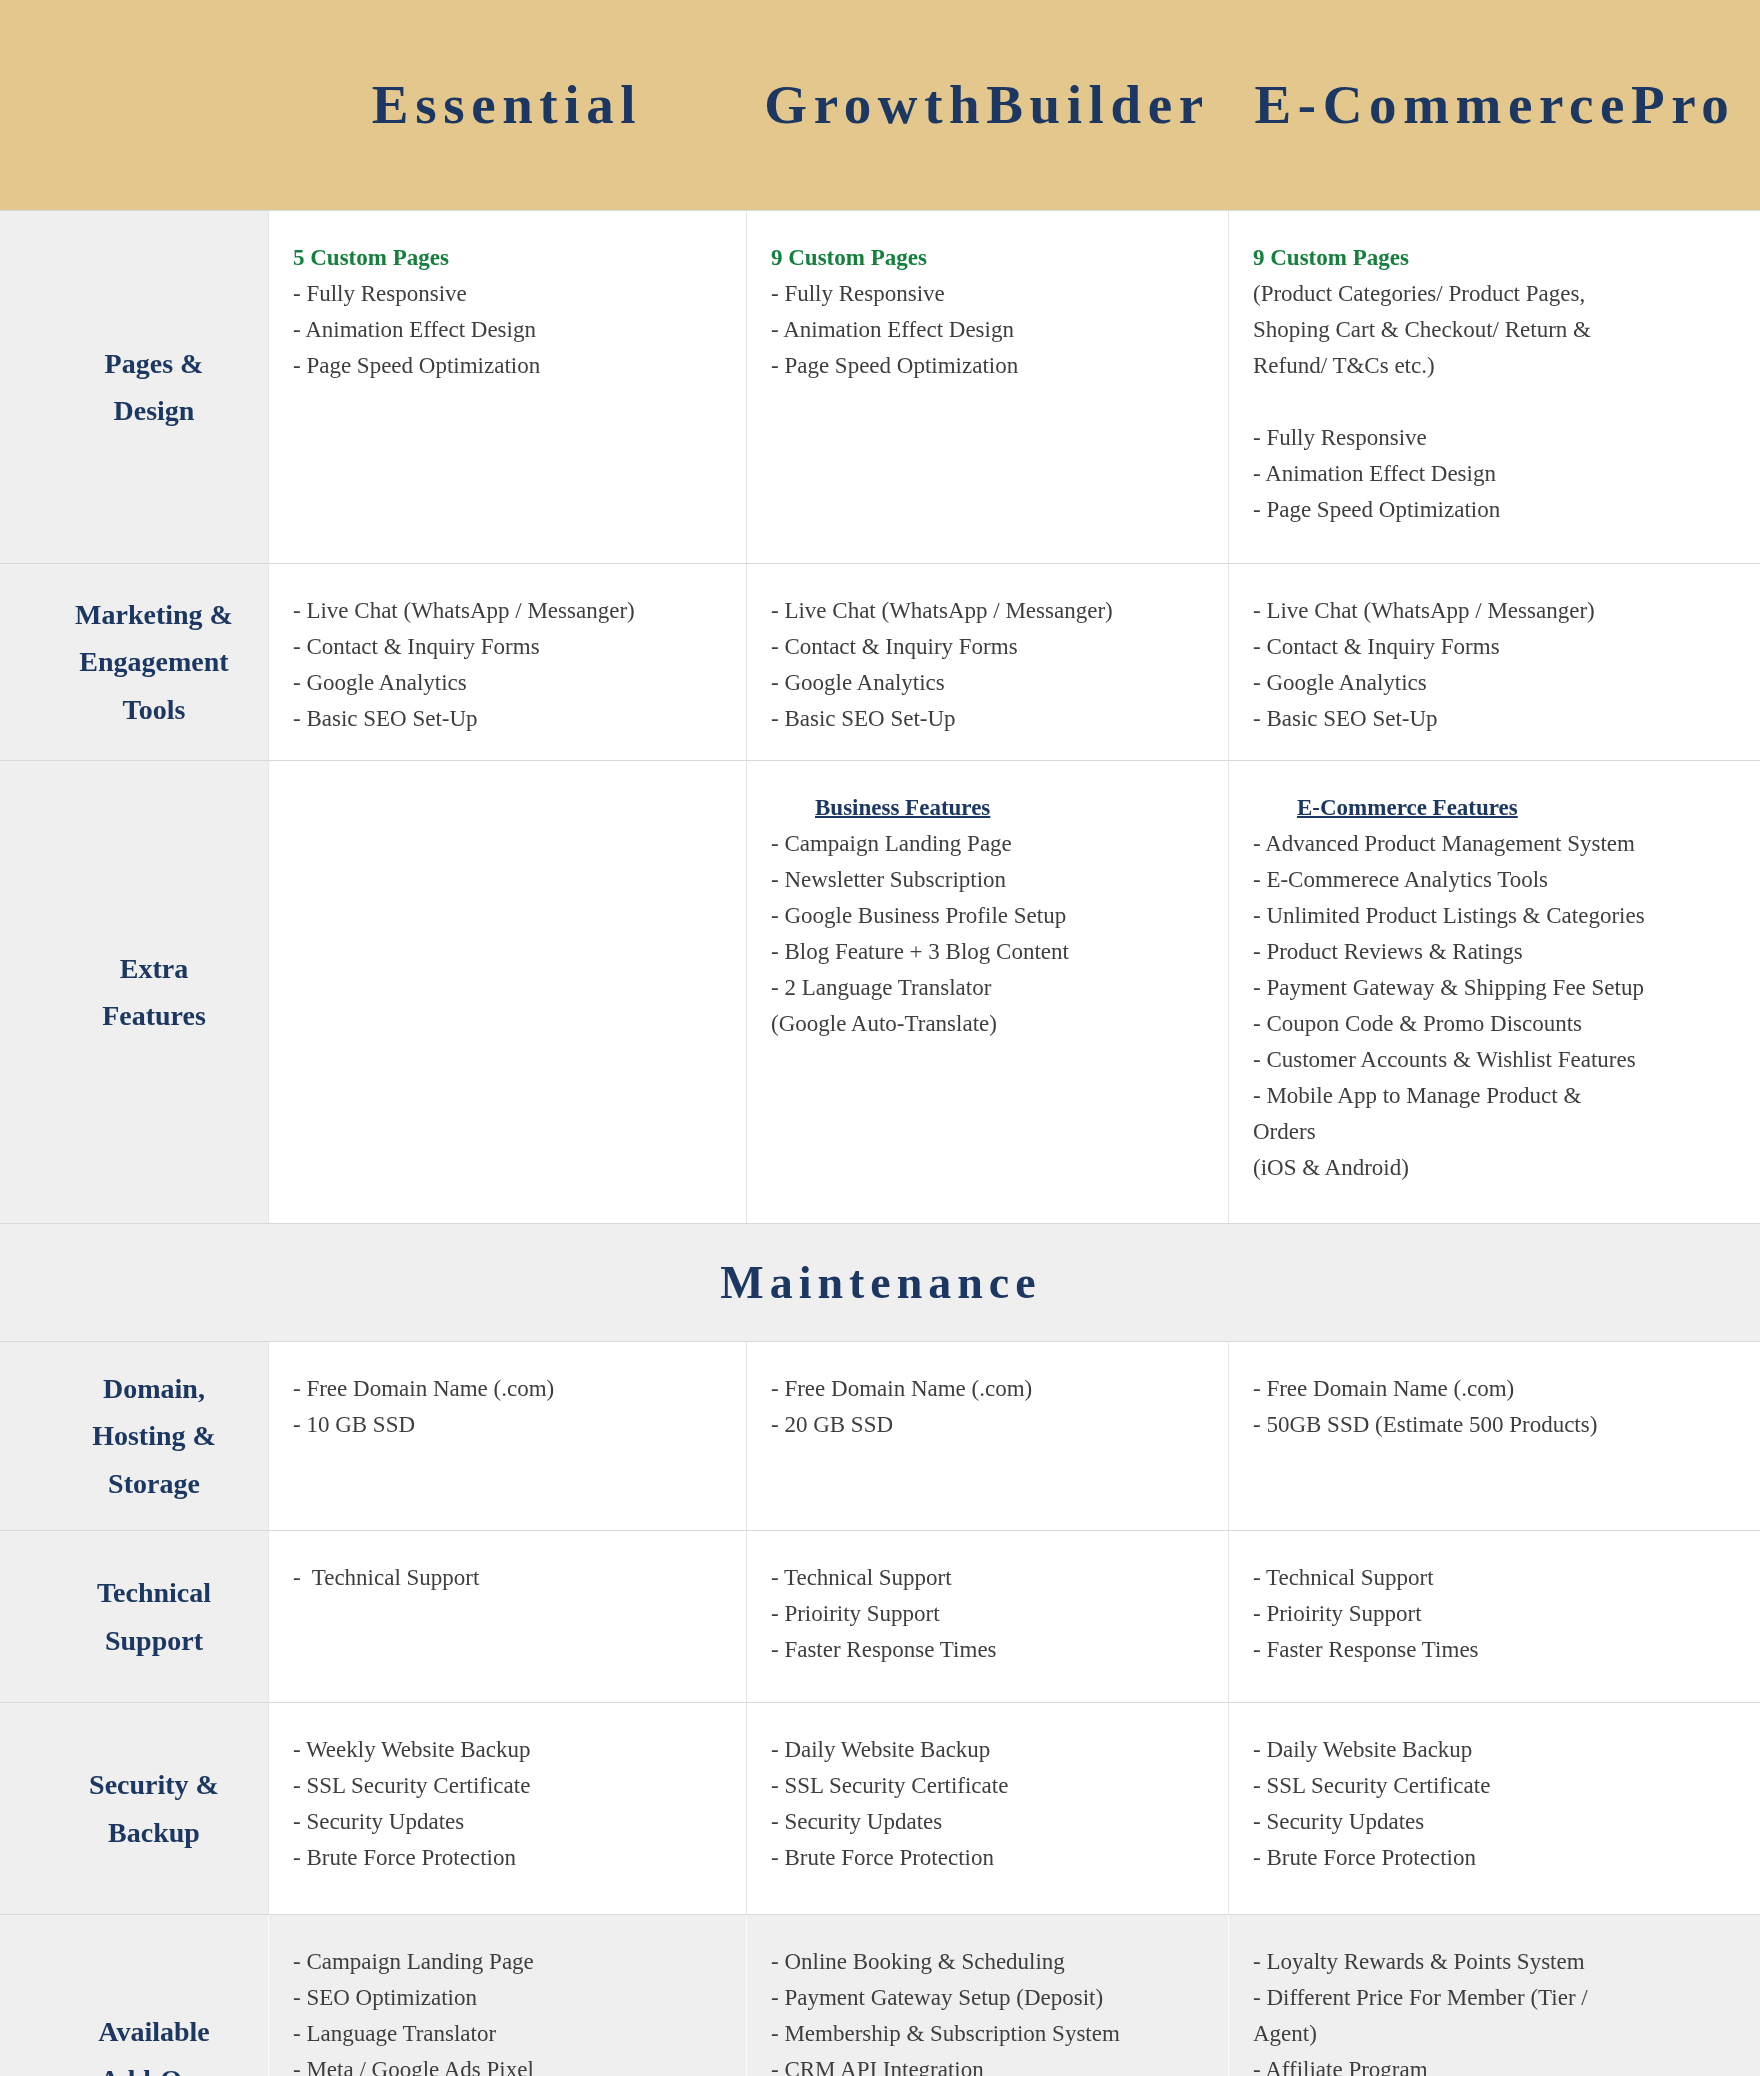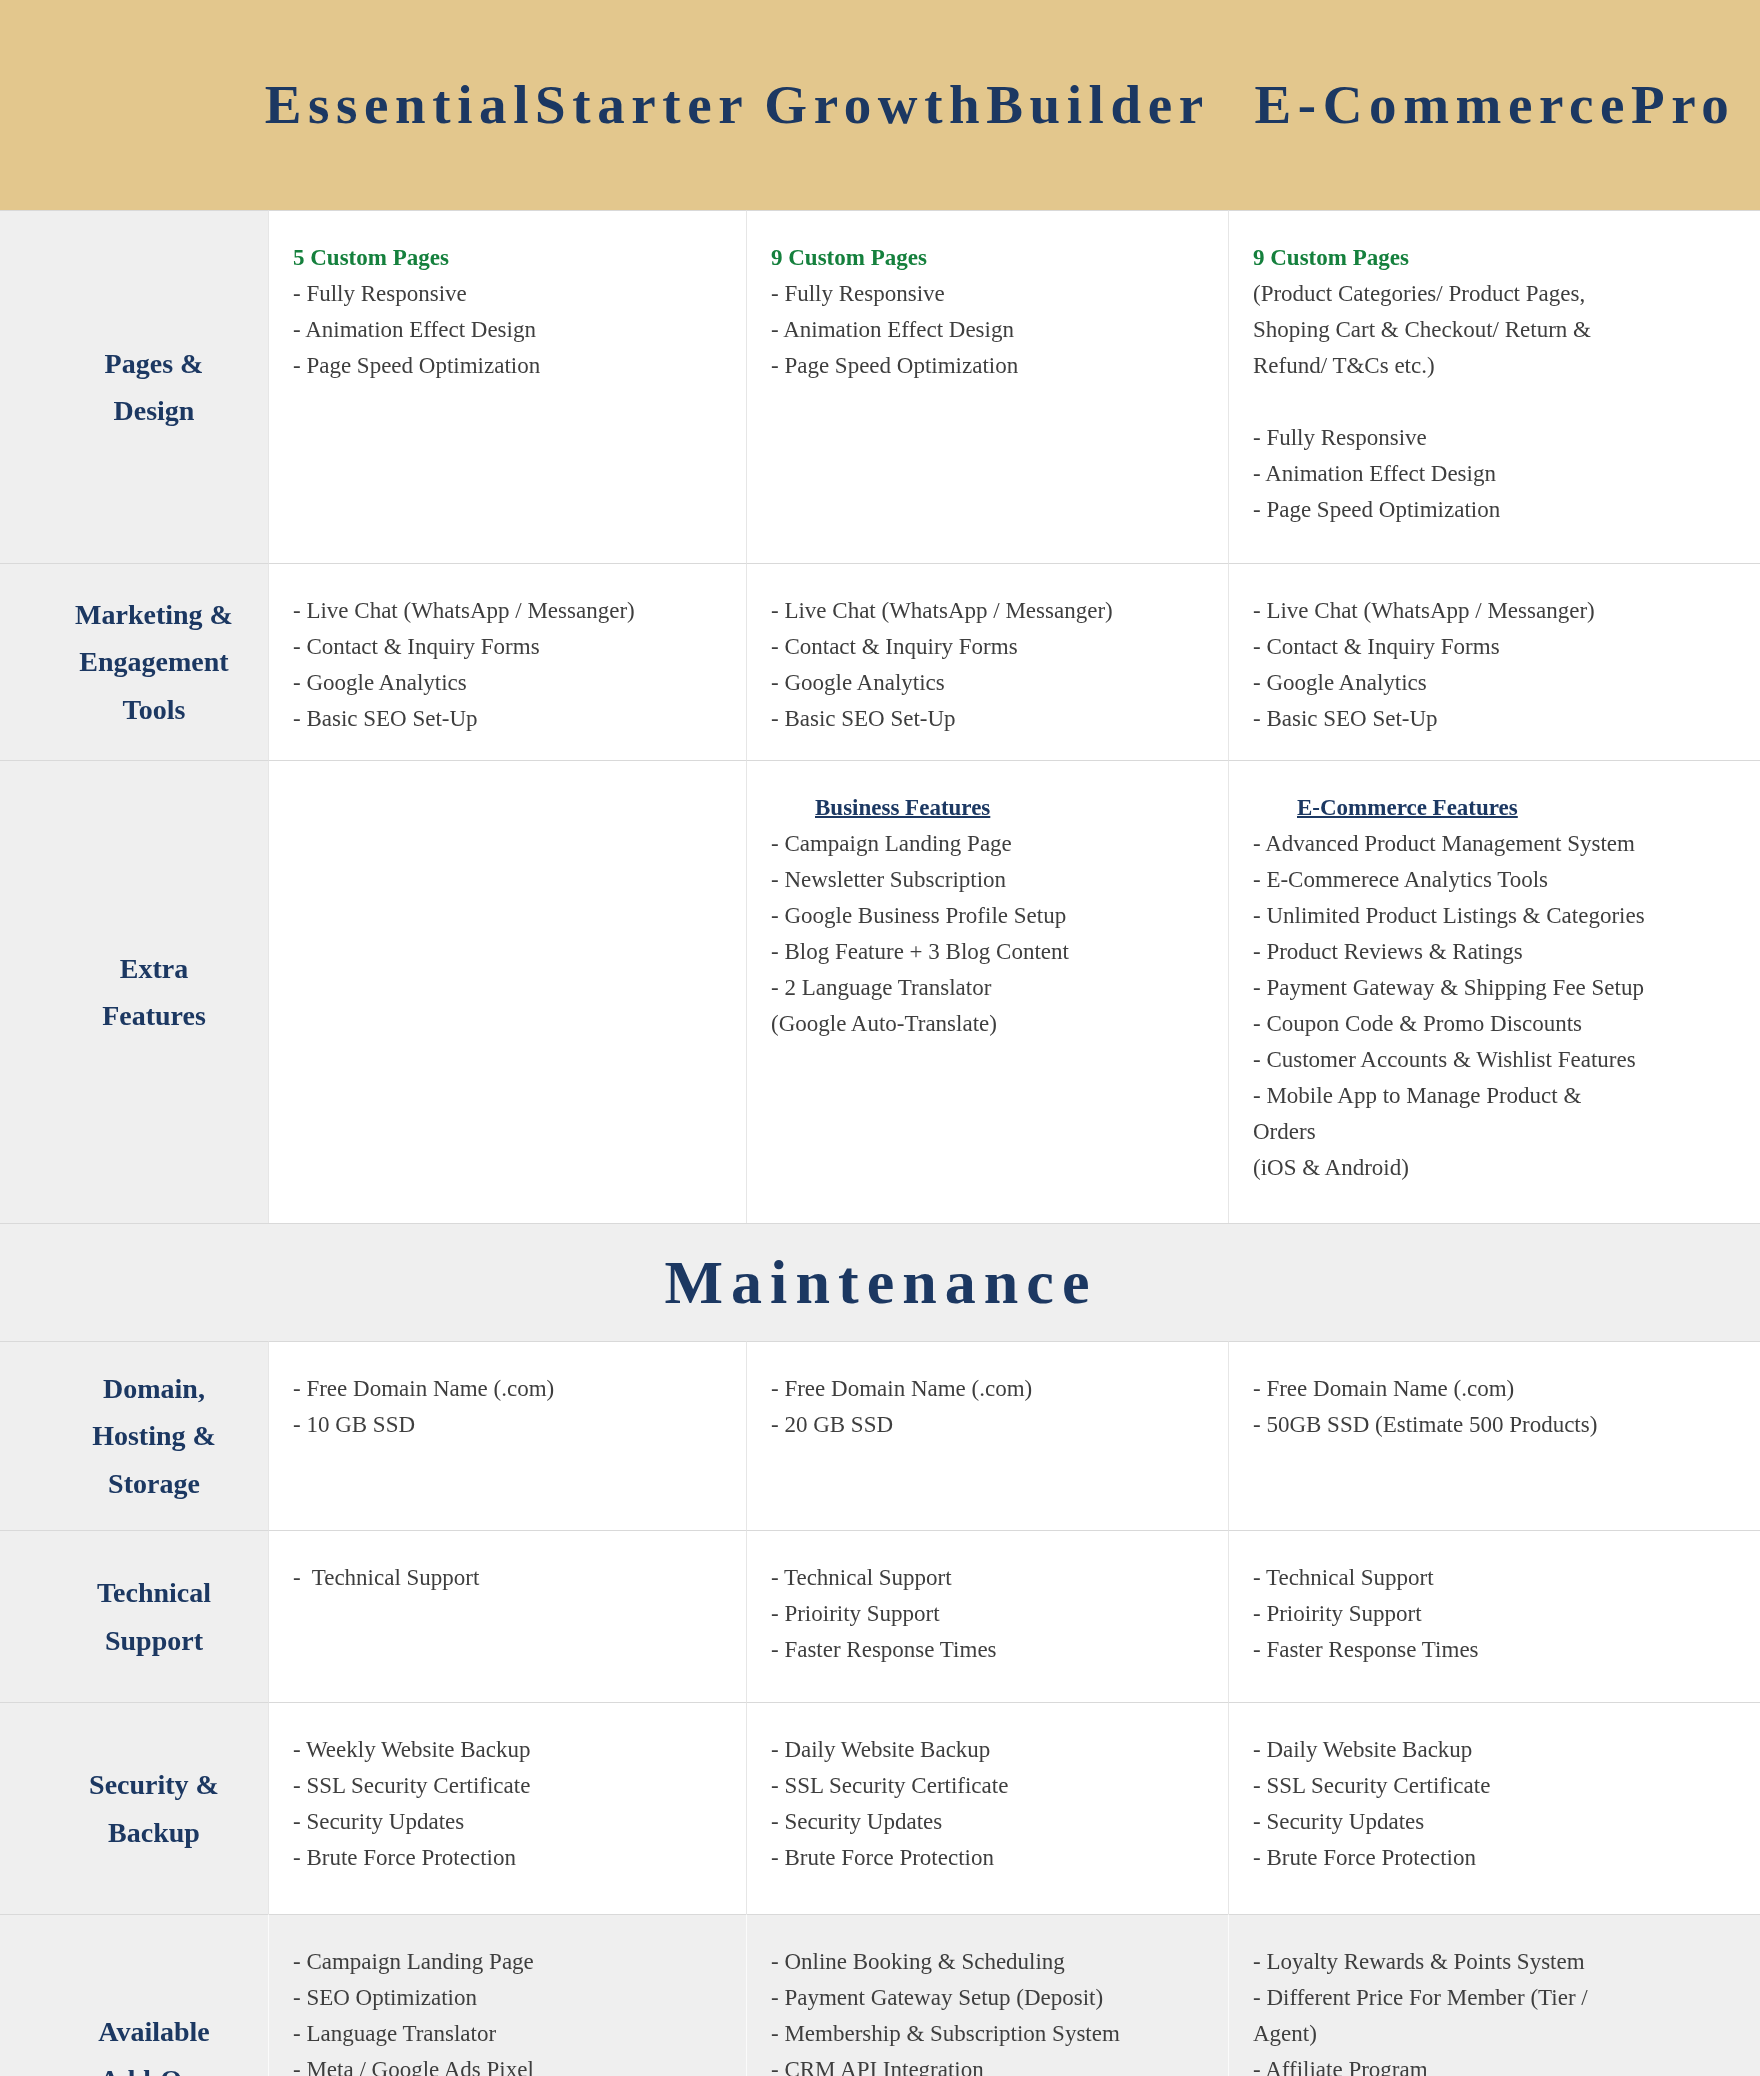--- a/index.html
+++ b/index.html
@@ -82,35 +82,34 @@
   
   .band-cell {
     grid-column: 1 / -1;
     background: #efefef;
     border-top: 1.2px solid #d9d9d9;
     display: flex;
     align-items: center;
     justify-content: center;
   }
   .band-title {
-    font-size: 62px;
+    font-size: 46px;
     font-weight: bold;
     color: #1c3862;
     letter-spacing: 0.13em;
     white-space: nowrap;
   }
 </style>
 </head>
 <body>
 
 <div class="page">
   <div class="header-cell"></div>
   <div class="header-cell">
     <div class="plan-title-line">Essential</div>
-    <div class="plan-title-line">Starter</div>
   </div>
   <div class="header-cell">
     <div class="plan-title-line">Growth</div>
     <div class="plan-title-line">Builder</div>
   </div>
   <div class="header-cell">
     <div class="plan-title-line">E-Commerce</div>
     <div class="plan-title-line">Pro</div>
   </div>
 

